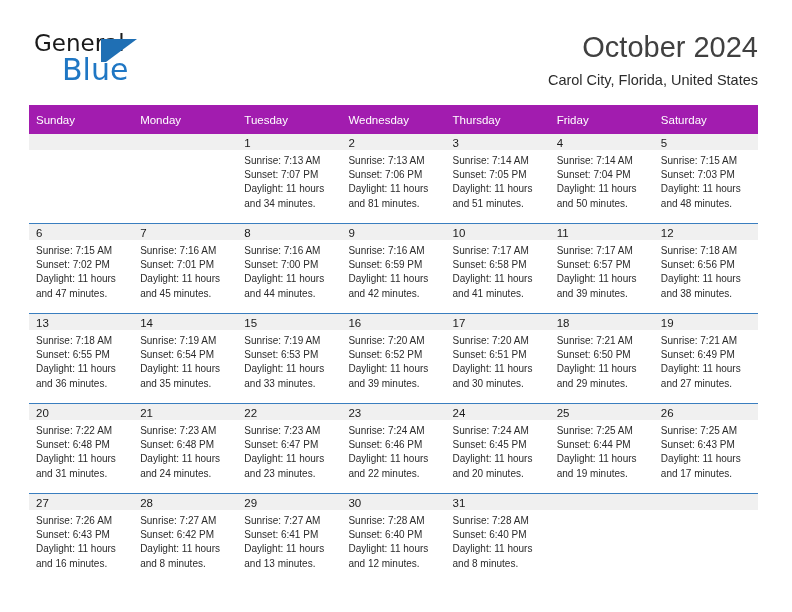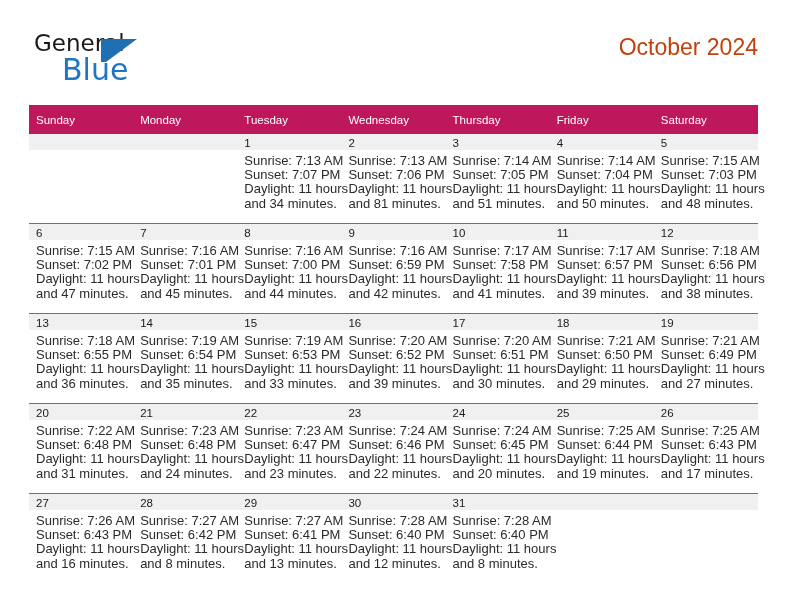--- a/index.html
+++ b/index.html
@@ -80,22 +80,22 @@
     border-bottom: 23px solid transparent;
   }
 
   .title-wrap {
     position: absolute;
     right: 0;
     top: 0;
     text-align: right;
   }
   .cal-title {
-    font-size: 23px;
-    color: #c2410c;
+    font-size: 29px;
+    color: #404040;
     font-weight: 400;
     line-height: 34px;
     white-space: nowrap;
     font-family: "Liberation Sans", sans-serif;
     text-align: right;
   }
   .cal-subtitle {
     margin-top: 7px;
     font-size: 14.5px;
     color: #2b2b2b;
@@ -108,21 +108,21 @@
   
   .cal {
     position: absolute;
     left: 29px;
     top: 105px;
     width: 729px;
     border-collapse: collapse;
     table-layout: fixed;
   }
   .cal th {
-    background: #be185d;
+    background: #a21caf;
     color: #ffffff;
     font-size: 11.5px;
     font-weight: normal;
     text-align: left;
     padding: 5px 0 5px 7px;
     height: 19px;
     vertical-align: middle;
     border: none;
     font-family: "Liberation Sans", sans-serif;
   }
@@ -141,21 +141,21 @@
     background: #f0f0f0;
     height: 16px;
     padding: 2px 0 2px 7px;
     font-size: 11.5px;
     color: #1a1a1a;
     line-height: 15px;
     box-sizing: border-box;
   }
   .lines {
     padding: 4px 4px 0 7px;
-    font-size: 13px;
+    font-size: 10px;
     line-height: 14.2px;
     color: #2b2b2b;
   }
   .lines div {
     white-space: nowrap;
   }
 </style>
 </head>
 <body>
 
@@ -167,20 +167,21 @@
       <span class="logo-general">General</span>
       <span class="logo-blue">Blue</span>
       <span class="logo-mark">
         <span class="logo-bar"></span>
         <span class="logo-tri"></span>
       </span>
     </div>
 
     <div class="title-wrap">
       <div class="cal-title">October 2024</div>
+      <div class="cal-subtitle">Carol City, Florida, United States</div>
     </div>
 
   </div>
 
   <table class="cal">
     <thead>
       <tr>
         <th>Sunday</th>
         <th>Monday</th>
         <th>Tuesday</th>
@@ -292,21 +293,21 @@
               <div>Sunrise: 7:16 AM</div>
               <div>Sunset: 6:59 PM</div>
               <div>Daylight: 11 hours</div>
               <div>and 42 minutes.</div>
             </div>
           </td>
         <td>
             <div class="daynum">10</div>
             <div class="lines">
               <div>Sunrise: 7:17 AM</div>
-              <div>Sunset: 7:58 PM</div>
+              <div>Sunset: 6:58 PM</div>
               <div>Daylight: 11 hours</div>
               <div>and 41 minutes.</div>
             </div>
           </td>
         <td>
             <div class="daynum">11</div>
             <div class="lines">
               <div>Sunrise: 7:17 AM</div>
               <div>Sunset: 6:57 PM</div>
               <div>Daylight: 11 hours</div>

